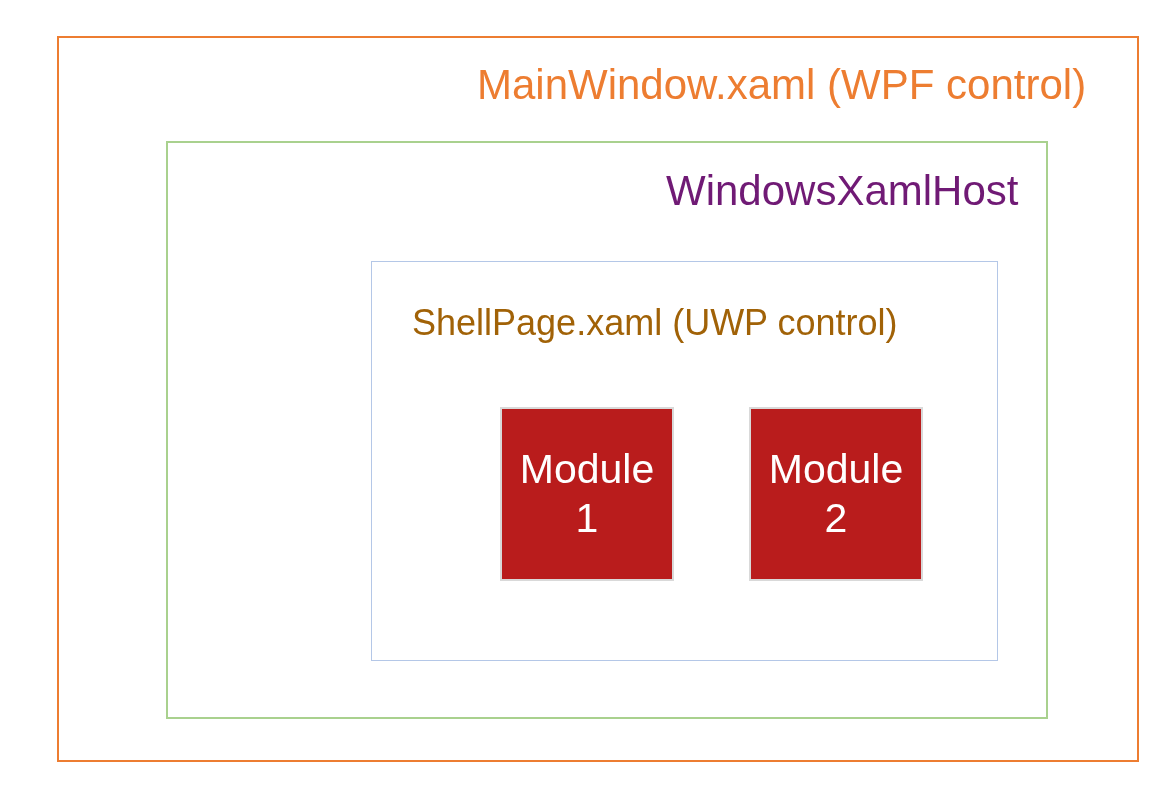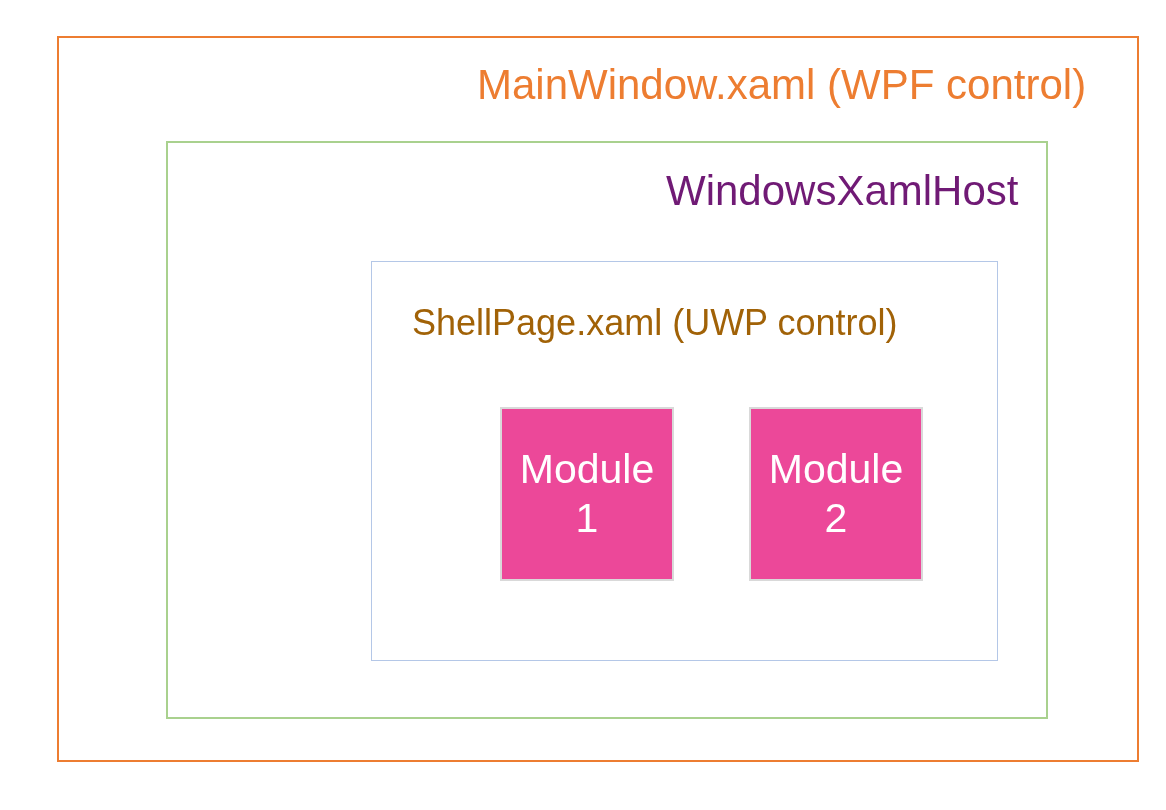--- a/index.html
+++ b/index.html
@@ -63,21 +63,21 @@
     top: 305px;
     font-size: 36px;
     color: #a16207;
     margin-left: 12px;
   }
   .module-box {
     position: absolute;
     top: 407px;
     width: 174px;
     height: 174px;
-    background: #ec4899;
+    background: #b91c1c;
     border: 2px solid #D9D9D9;
     box-sizing: border-box;
     display: flex;
     flex-direction: column;
     align-items: center;
     justify-content: center;
     color: #FFFFFF;
     font-size: 41px;
     line-height: 49px;
     text-align: center;

